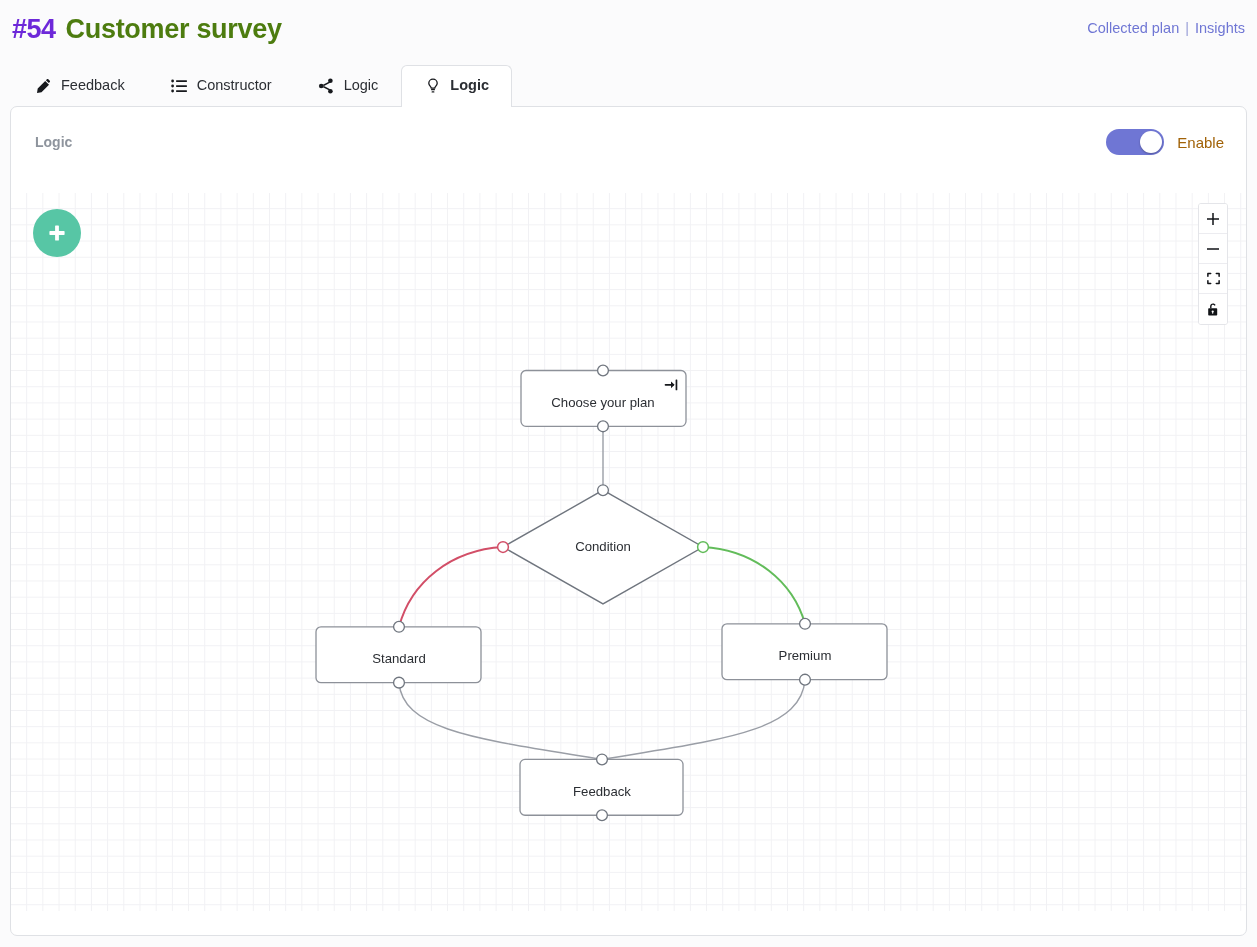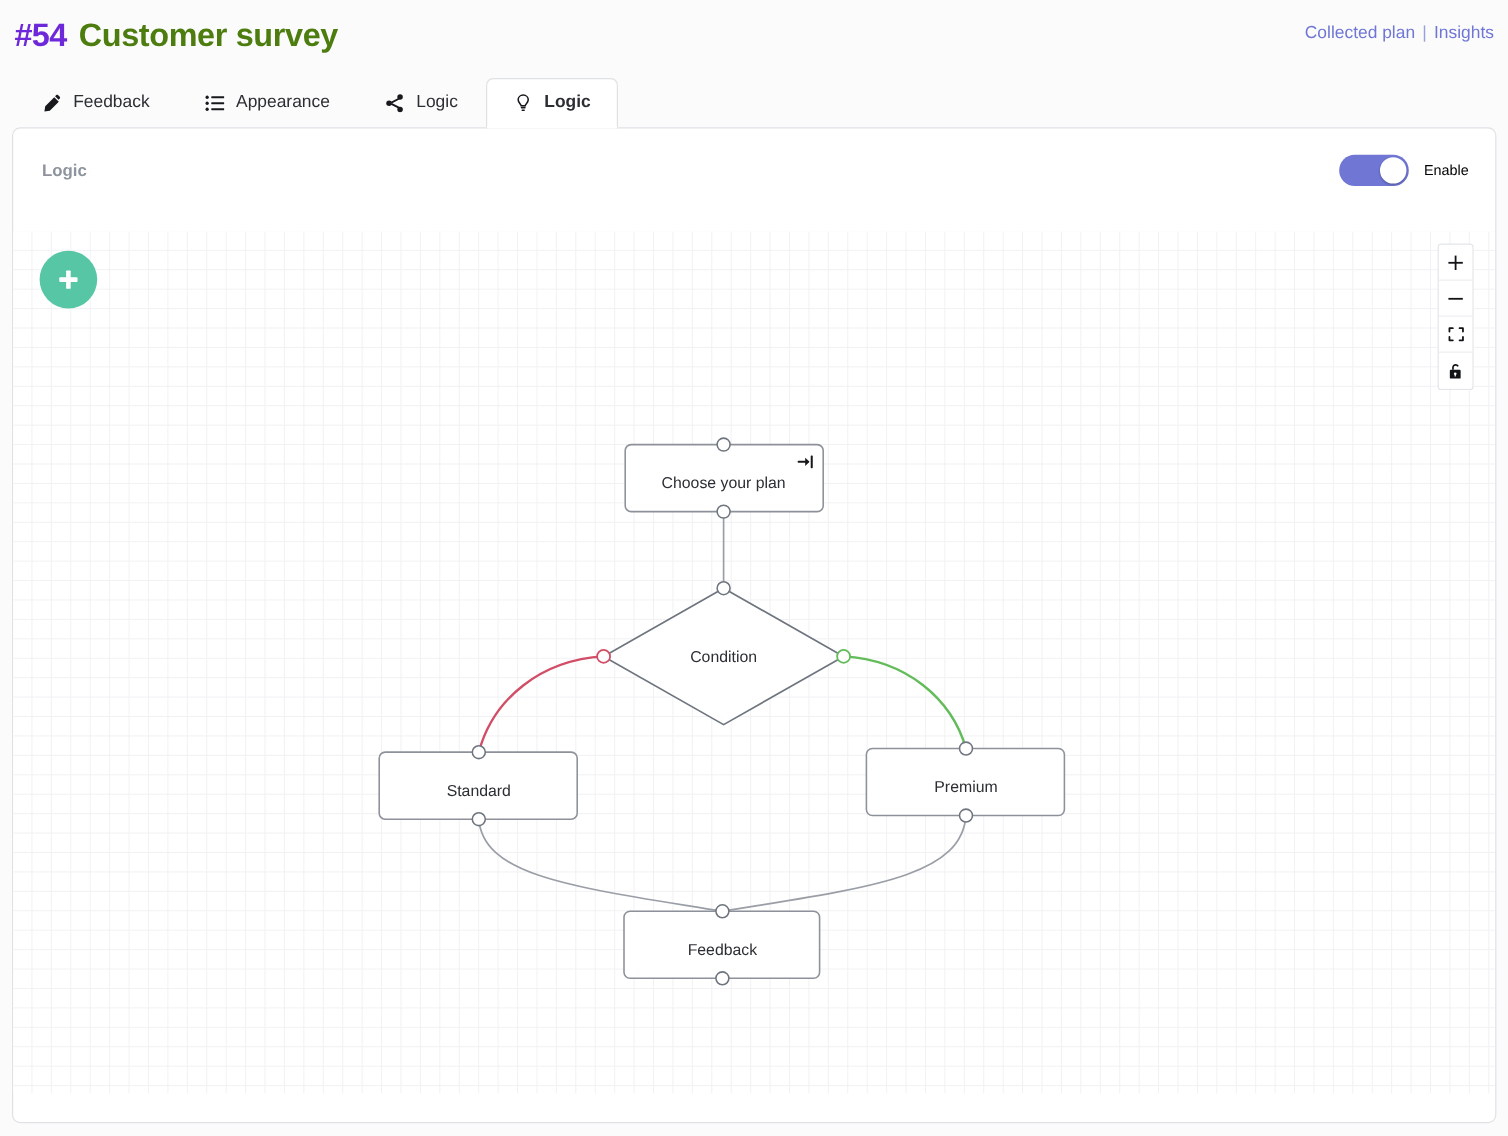--- a/index.html
+++ b/index.html
@@ -137,22 +137,22 @@
   .toggle .knob {
     position: absolute;
     top: 2px;
     left: 34px;
     width: 22px; height: 22px;
     border-radius: 50%;
     background: #ffffff;
     box-shadow: 0 1px 2px rgba(0,0,0,0.28);
   }
   .enable-label {
-    font-size: 12px;
-    color: #000000;
+    font-size: 15px;
+    color: #a16207;
   }
 
   
   .canvas {
     position: absolute;
     left: 0;
     top: 86px;
     right: 0;
     bottom: 24px;
     background-color: #ffffff;
@@ -245,21 +245,21 @@
     <span class="ticon">
       <svg width="16" height="16" viewBox="0 0 16 16" fill="currentColor">
         <circle cx="1.6" cy="3" r="1.4"></circle>
           <rect x="5" y="2.2" width="11" height="1.7" rx="0.6"></rect>
         <circle cx="1.6" cy="8" r="1.4"></circle>
           <rect x="5" y="7.2" width="11" height="1.7" rx="0.6"></rect>
         <circle cx="1.6" cy="13" r="1.4"></circle>
           <rect x="5" y="12.2" width="11" height="1.7" rx="0.6"></rect>
       </svg>
     </span>
-    <span>Appearance</span>
+    <span>Constructor</span>
   </div>
 
 
   <div class="tab">
     <span class="ticon">
       <svg width="16" height="16" viewBox="0 0 16 16" fill="currentColor">
         <circle cx="12.4" cy="2.8" r="2.3"></circle>
           <circle cx="12.4" cy="13.2" r="2.3"></circle>
           <circle cx="3.2" cy="8" r="2.3"></circle>
         <path d="M4.4 7l7-3.6.7 1.4-7 3.6zM4.4 9l7 3.6.7-1.4-7-3.6z"></path>

